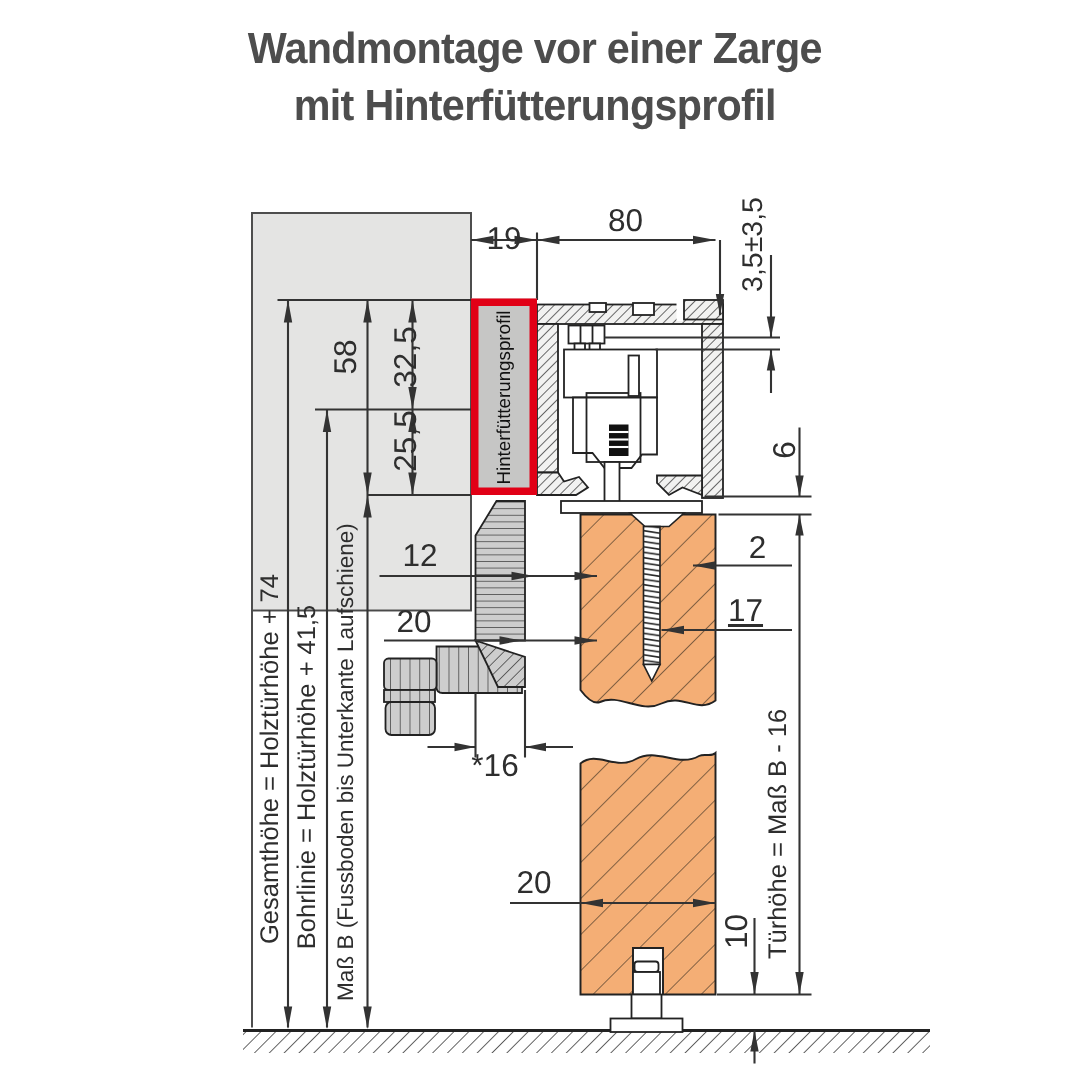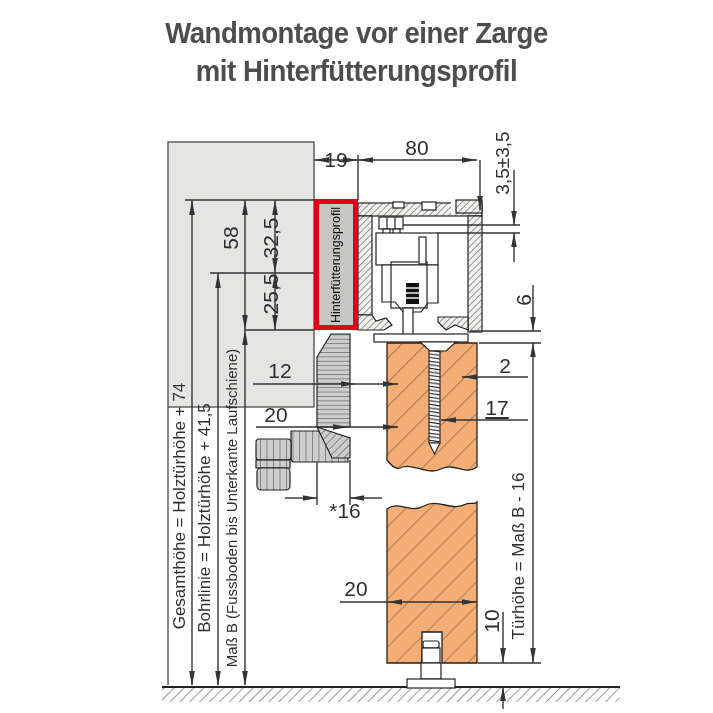--- a/index.html
+++ b/index.html
@@ -207,21 +207,21 @@
   <span class="h dim" style="left:417px; top:148px;">80</span>
   <span class="v dimsm" style="left:503px; top:163px;">3,5±3,5</span>
   <span class="v dim" style="left:231px; top:238px;">58</span>
   <span class="v dim" style="left:271px; top:238px;">32,5</span>
   <span class="v dim" style="left:271px; top:294px;">25,5</span>
   <span class="v dim" style="left:524px; top:300px;">6</span>
   <span class="h dim" style="left:280px; top:371px;">12</span>
   <span class="h dim" style="left:276px; top:415px;">20</span>
   <span class="h dim" style="left:505px; top:366px;">2</span>
   <span class="h dim" style="left:497px; top:408px;text-decoration:underline;">17</span>
-  <span class="h dim" style="left:345px; top:511px;text-align:center;">*16</span>
+  <span class="h dim" style="left:330px; top:511px;text-align:center;">*16</span>
   <span class="h dim" style="left:356px; top:589px;">20</span>
   <span class="v dim" style="left:492px; top:621px;">10</span>
 
   <span class="v axis" style="left:180px; top:506px;">Gesamthöhe = Holztürhöhe + 74</span>
   <span class="v axis" style="left:205px; top:518px;">Bohrlinie = Holztürhöhe + 41,5</span>
   <span class="v axissm" style="left:231px; top:508px;">Maß B (Fussboden bis Unterkante Laufschiene)</span>
   <span class="v axis" style="left:519px; top:556px;">Türhöhe = Maß B - 16</span>
 
 </div>
 

